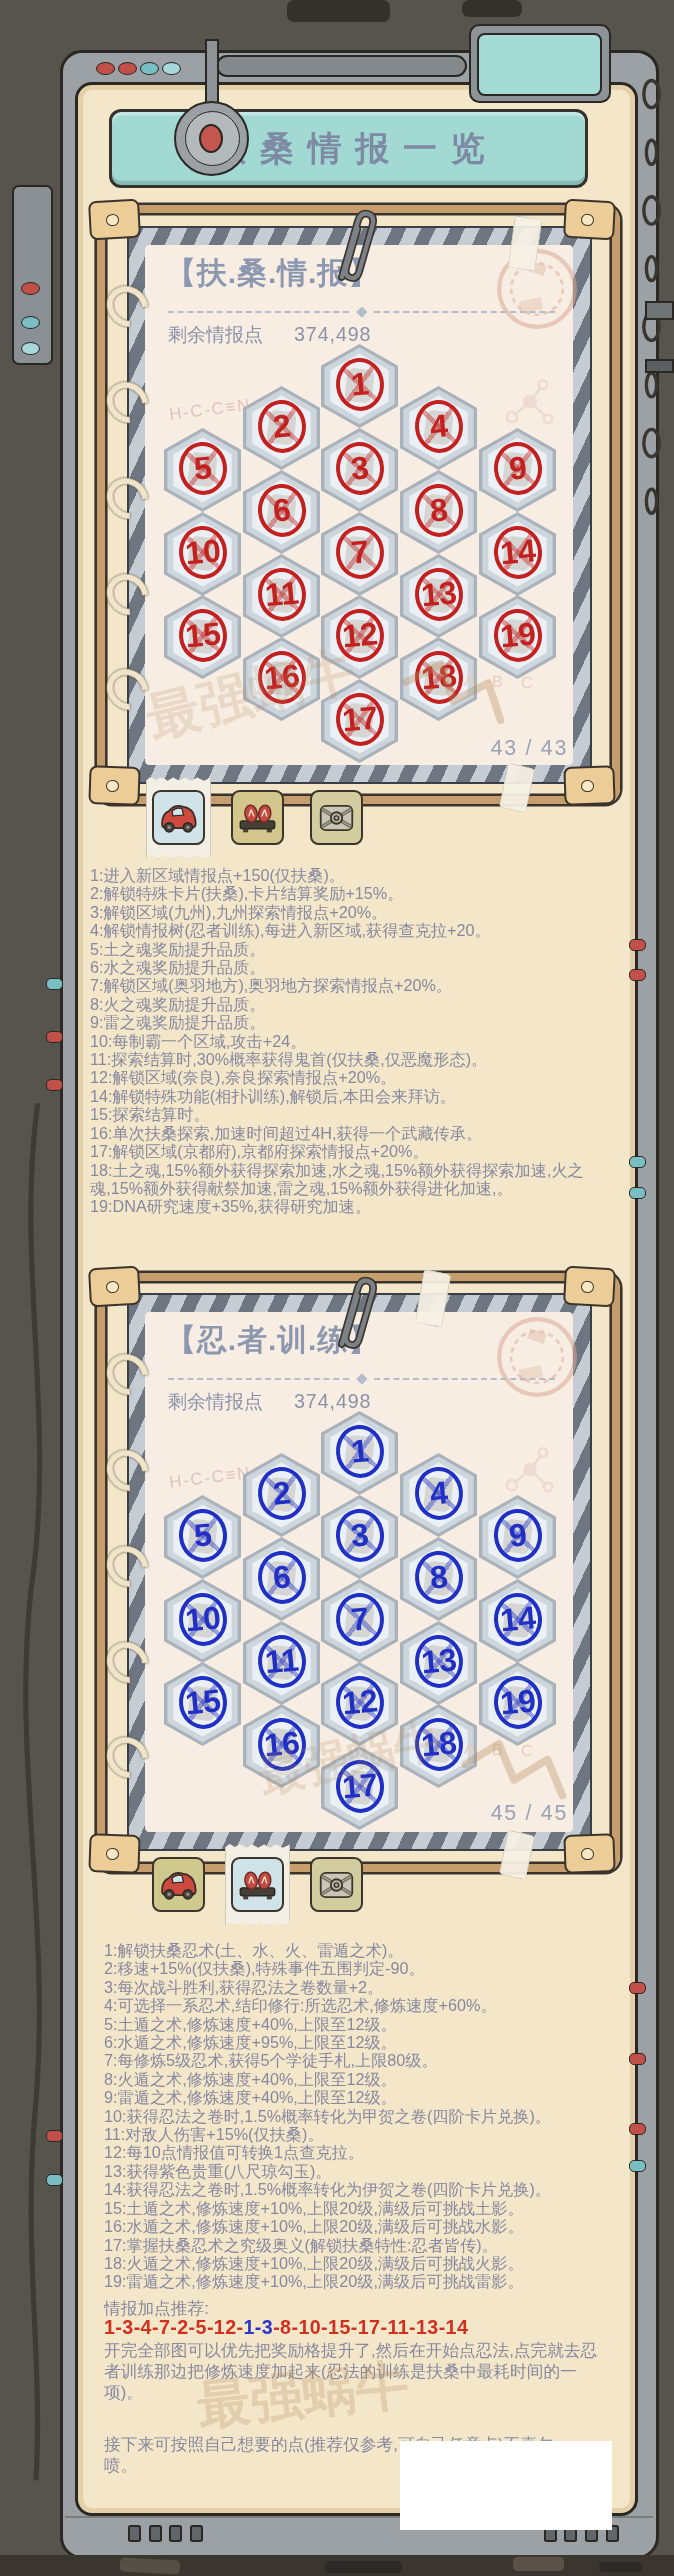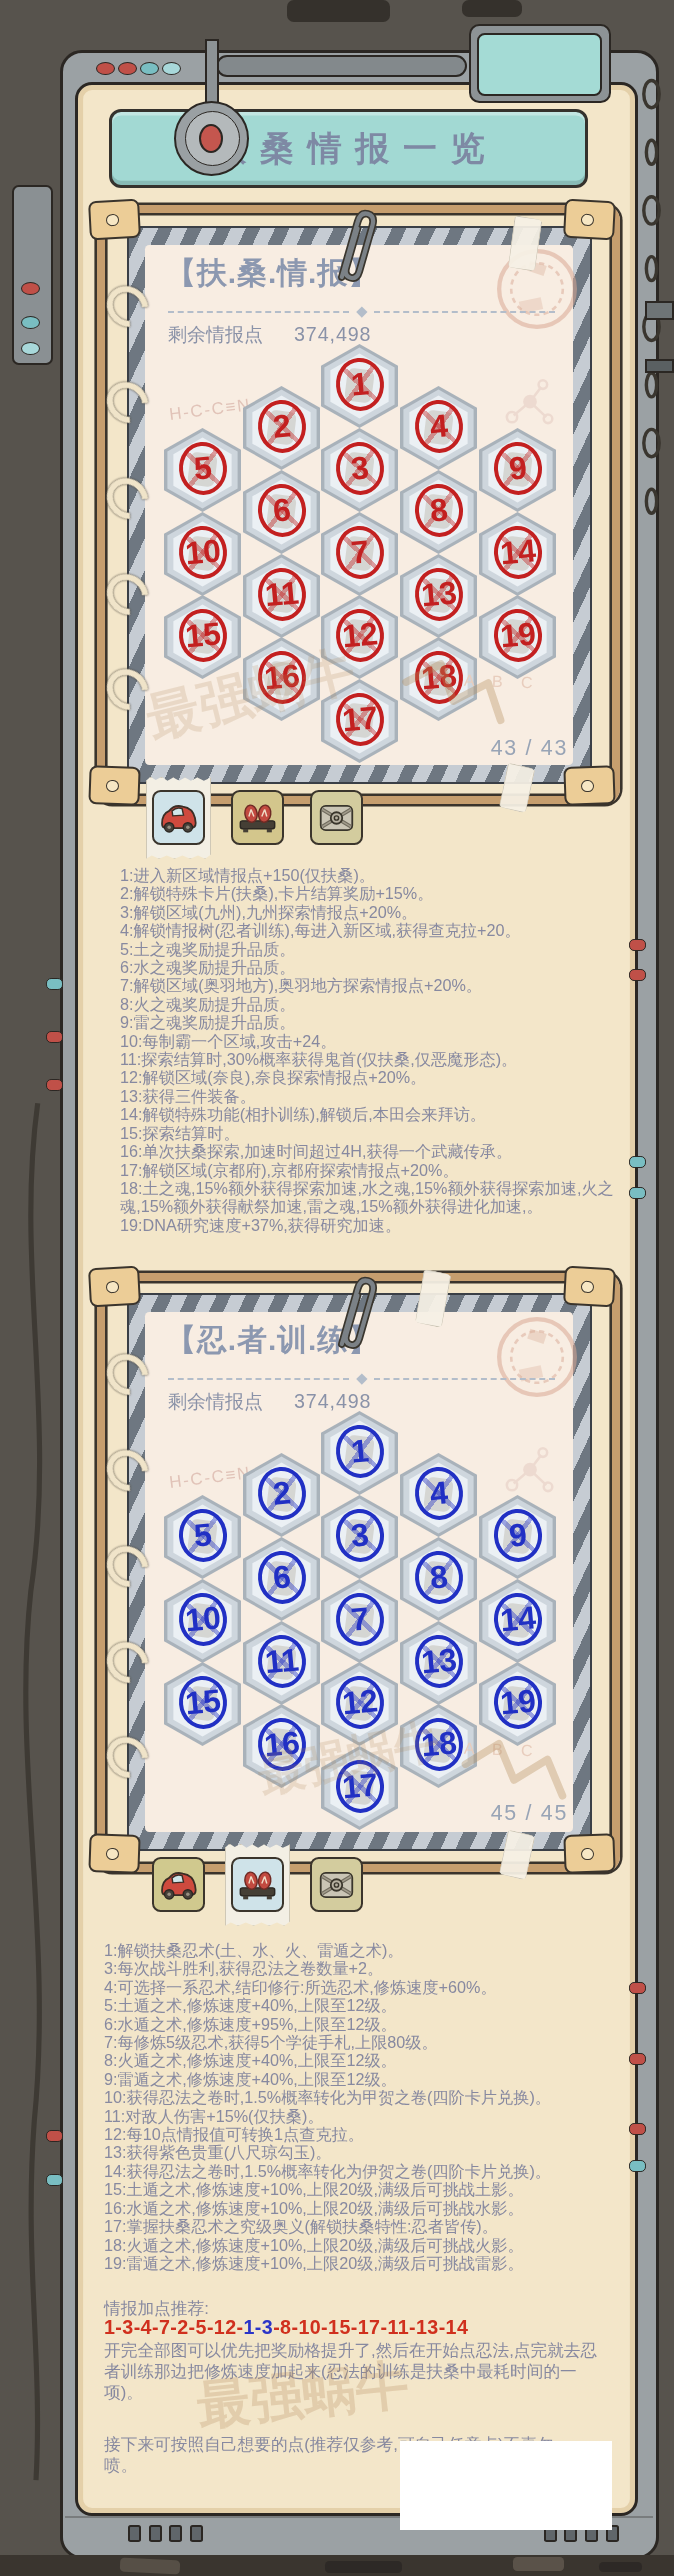--- a/index.html
+++ b/index.html
@@ -303,40 +303,39 @@
             <svg width="43" height="36" viewBox="0 0 60 48">
               <rect x="8" y="7" width="44" height="34" rx="7" fill="#cac5b5" stroke="#3a362c" stroke-width="2.5"></rect>
               <path d="M10 12 L50 36 M50 12 L10 36" stroke="#716c5f" stroke-width="5"></path>
               <path d="M10 12 L50 36 M50 12 L10 36" stroke="#a39d8d" stroke-width="2"></path>
               <circle cx="30" cy="24" r="8" fill="#b7b1a1" stroke="#3a362c" stroke-width="2.5"></circle>
               <circle cx="30" cy="24" r="3" fill="none" stroke="#3a362c" stroke-width="2"></circle>
             </svg>
           </div>
         </div>
       </div>
-    <div class="abs notes" style="left:120px;top:866px;width:511px">
+    <div class="abs notes" style="left:90px;top:866px;width:511px">
         <div>1:进入新区域情报点+150(仅扶桑)。</div>
         <div>2:解锁特殊卡片(扶桑),卡片结算奖励+15%。</div>
         <div>3:解锁区域(九州),九州探索情报点+20%。</div>
         <div>4:解锁情报树(忍者训练),每进入新区域,获得查克拉+20。</div>
         <div>5:土之魂奖励提升品质。</div>
         <div>6:水之魂奖励提升品质。</div>
         <div>7:解锁区域(奥羽地方),奥羽地方探索情报点+20%。</div>
         <div>8:火之魂奖励提升品质。</div>
         <div>9:雷之魂奖励提升品质。</div>
         <div>10:每制霸一个区域,攻击+24。</div>
         <div>11:探索结算时,30%概率获得鬼首(仅扶桑,仅恶魔形态)。</div>
         <div>12:解锁区域(奈良),奈良探索情报点+20%。</div>
-        <div>13:获得三件装备。</div>
         <div>14:解锁特殊功能(相扑训练),解锁后,本田会来拜访。</div>
         <div>15:探索结算时。</div>
         <div>16:单次扶桑探索,加速时间超过4H,获得一个武藏传承。</div>
         <div>17:解锁区域(京都府),京都府探索情报点+20%。</div>
         <div>18:土之魂,15%额外获得探索加速,水之魂,15%额外获得探索加速,火之魂,15%额外获得献祭加速,雷之魂,15%额外获得进化加速,。</div>
-        <div>19:DNA研究速度+37%,获得研究加速。</div>
+        <div>19:DNA研究速度+35%,获得研究加速。</div>
       </div>
   </section>
 
   <section style="--nc: #2130c4; --cc: rgba(33,48,196,0.40);">
     <div class="abs frame" style="left:97px;top:1273px;width:523px;height:599px"></div>
     <div class="abs ctab" style="left:89px;top:1267px;transform:rotate(-3deg)"></div>
     <div class="abs ctab" style="left:564px;top:1267px;transform:rotate(3deg)"></div>
     <div class="abs ctab" style="left:89px;top:1834px;transform:rotate(2deg)"></div>
     <div class="abs ctab" style="left:564px;top:1834px;transform:rotate(-2deg)"></div>
     <div class="abs notebook" style="left:127px;top:1293px;width:465px;height:558px"></div>
@@ -536,20 +535,21 @@
               <path d="M10 12 L50 36 M50 12 L10 36" stroke="#716c5f" stroke-width="5"></path>
               <path d="M10 12 L50 36 M50 12 L10 36" stroke="#a39d8d" stroke-width="2"></path>
               <circle cx="30" cy="24" r="8" fill="#b7b1a1" stroke="#3a362c" stroke-width="2.5"></circle>
               <circle cx="30" cy="24" r="3" fill="none" stroke="#3a362c" stroke-width="2"></circle>
             </svg>
           </div>
         </div>
       </div>
     <div class="abs notes" style="left:104px;top:1941px;width:523px">
         <div>1:解锁扶桑忍术(土、水、火、雷遁之术)。</div>
+        <div>2:移速+15%(仅扶桑),特殊事件五围判定-90。</div>
         <div>3:每次战斗胜利,获得忍法之卷数量+2。</div>
         <div>4:可选择一系忍术,结印修行:所选忍术,修炼速度+60%。</div>
         <div>5:土遁之术,修炼速度+40%,上限至12级。</div>
         <div>6:水遁之术,修炼速度+95%,上限至12级。</div>
         <div>7:每修炼5级忍术,获得5个学徒手札,上限80级。</div>
         <div>8:火遁之术,修炼速度+40%,上限至12级。</div>
         <div>9:雷遁之术,修炼速度+40%,上限至12级。</div>
         <div>10:获得忍法之卷时,1.5%概率转化为甲贺之卷(四阶卡片兑换)。</div>
         <div>11:对敌人伤害+15%(仅扶桑)。</div>
         <div>12:每10点情报值可转换1点查克拉。</div>

